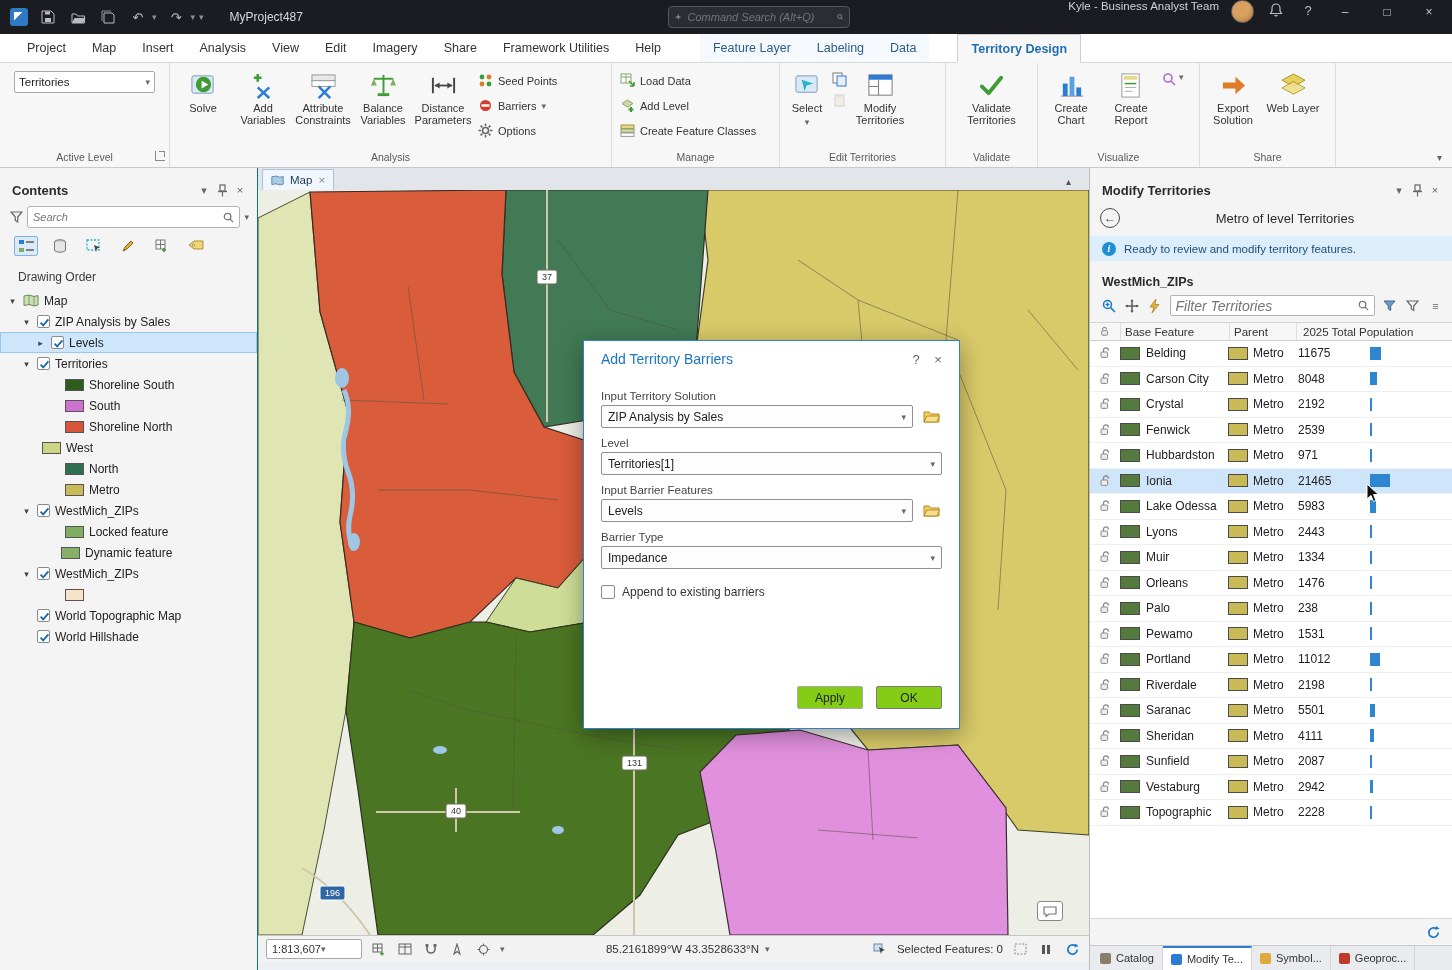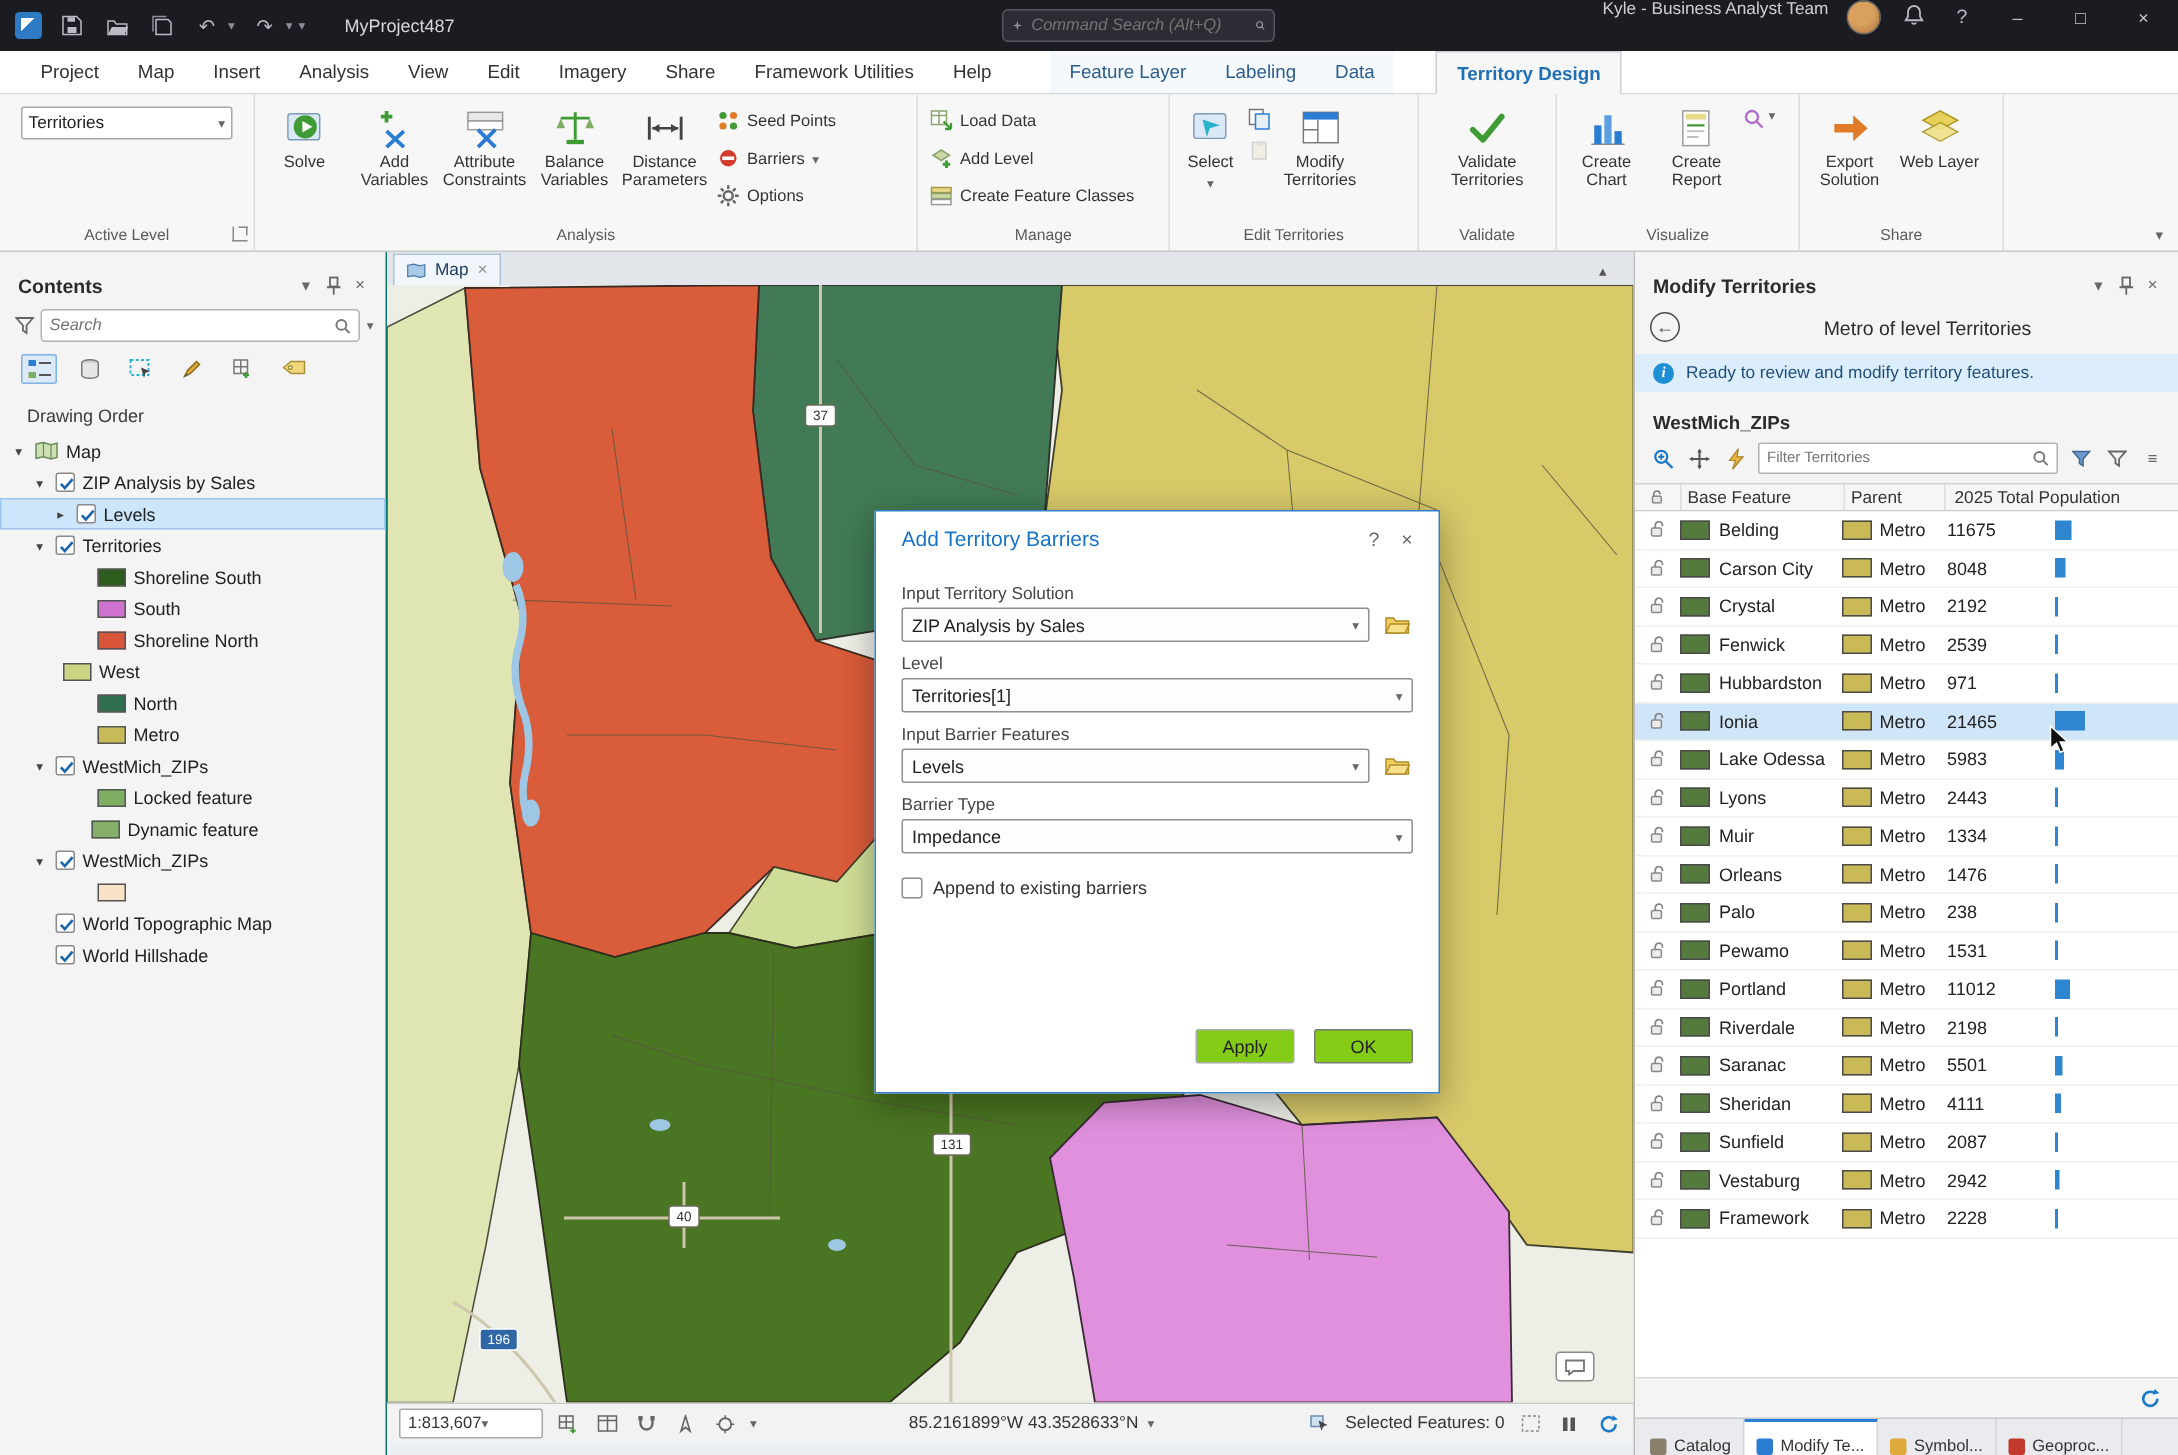--- a/index.html
+++ b/index.html
@@ -89,38 +89,38 @@
 
 .rightpanel{width:363px;border-left:1px solid #bdbdbd;display:flex;flex-direction:column;background:#f4f4f4;padding-top:8px}
 .rp-backrow{height:28px;display:flex;align-items:center;padding:0 10px;gap:8px}
 .backbtn{width:20px;height:20px;border-radius:50%;border:1.4px solid #4a4a4a;color:#4a4a4a;display:flex;align-items:center;justify-content:center;font-size:12px}
 .rp-sub{flex:1;text-align:center;font-size:13px;color:#2b2b2b}
 .rp-info{margin:4px 0 0;height:25px;background:#dceefb;display:flex;align-items:center;gap:8px;padding:0 12px;font-size:11.5px;color:#1e4e79}
 .infodot{width:14px;height:14px;border-radius:50%;background:#1e8fd5;color:#fff;font-size:10px;font-weight:bold;display:flex;align-items:center;justify-content:center;font-family:"Liberation Serif",serif;font-style:italic}
 .rp-layer{font-size:12.5px;font-weight:bold;color:#2b2b2b;padding:14px 0 6px 12px}
 .rp-tools{display:flex;align-items:center;gap:6px;padding:0 8px 6px 10px}
 .filterbox{flex:1;height:21px;background:#fff;border:1px solid #b3b3b3;border-radius:2px;display:flex;align-items:center;padding:0 5px}
-.filterbox input{flex:1;border:none;outline:none;font-size:10px;color:#888;font-family:"Liberation Sans",sans-serif}
+.filterbox input{flex:1;border:none;outline:none;font-size:14px;font-style:italic;color:#888;font-family:"Liberation Sans",sans-serif}
 .t-head{display:flex;height:19px;background:#f6f6f6;border-top:1px solid #d4d4d4;border-bottom:1px solid #cfcfcf;font-size:11.5px;color:#333;align-items:center}
 .t-body{background:#fff;flex:1;overflow:hidden;border-bottom:1px solid #d9d9d9}
 .trow{display:flex;height:25.5px;align-items:center;border-bottom:1px solid #f0f0f0;font-size:12px}
 .trow.selected{background:#cfe5fa}
 .c-lock{width:30px;display:flex;justify-content:center}
 .c-feat{width:108px;display:flex;align-items:center;gap:6px}
 .c-par{width:66px;display:flex;align-items:center;gap:5px}
 .c-pop{width:76px;padding-left:4px}
 .c-bar{flex:1;display:flex;align-items:center}
 .sw{width:20px;height:13px;border:1px solid #4a4a4a}
 .sw.green{background:#557a3e}
 .sw.khaki{background:#c9ba57}
 .pop-bar{height:13px;background:#2e86d1}
 .hdiv{width:1px;align-self:stretch;background:#ddd}
 .rp-sync{height:26px;display:flex;align-items:center;justify-content:flex-end;padding-right:10px}
 .rp-tabs{height:25px;background:#e9ebee;border-top:1px solid #c9c9c9;display:flex;align-items:stretch;padding-left:2px}
-.rptab{display:flex;align-items:flex-end;gap:5px;padding:0 8px;font-size:11px;color:#333;border-right:1px solid #d5d5d5}
+.rptab{display:flex;align-items:center;gap:5px;padding:0 8px;font-size:11px;color:#333;border-right:1px solid #d5d5d5}
 .rptab.active{background:#fff;border-top:2px solid #2b7cd3}
 .rptab .dot{width:11px;height:11px;border-radius:2px}
 
 
 .dialog{position:absolute;left:583px;top:340px;width:377px;height:389px;background:#fff;border:1px solid #2f80cf;box-shadow:0 6px 22px rgba(0,0,0,.35);z-index:50;display:flex;flex-direction:column}
 .dlg-head{height:36px;display:flex;align-items:center;padding:0 10px 0 17px}
 .dlg-title{flex:1;font-size:14px;color:#1a74c4}
 .dlg-hbtn{width:22px;height:22px;display:flex;align-items:center;justify-content:center;color:#666;font-size:13px}
 .dlg-body{flex:1;display:flex;flex-direction:column;padding:4px 17px 12px}
 .f-label{font-size:11.5px;color:#444;margin:9px 0 3px}
@@ -1297,21 +1297,21 @@
 
         <div class="trow">
           <span class="c-lock">
             <svg width="12" height="12" viewBox="0 0 12 12">
               <path d="M4.5,5 V3.2 A2.4,2.4 0 0 1 9.3,3.2 V3.8" fill="none" stroke="#888" stroke-width="1.2"></path>
               <rect x="2" y="5" width="6.6" height="5.4" rx="1" fill="#ececec" stroke="#888"></rect>
             </svg>
           </span>
           <span class="c-feat">
             <span class="sw green"></span>
-            <span>Framework</span>
+            <span>Topographic</span>
           </span>
           <span class="c-par">
             <span class="sw khaki"></span>
             <span>Metro</span>
           </span>
           <span class="c-pop">2228</span>
           <span class="c-bar">
             <span class="pop-bar" style="width: 2.07594px;"></span>
           </span>
         </div>

